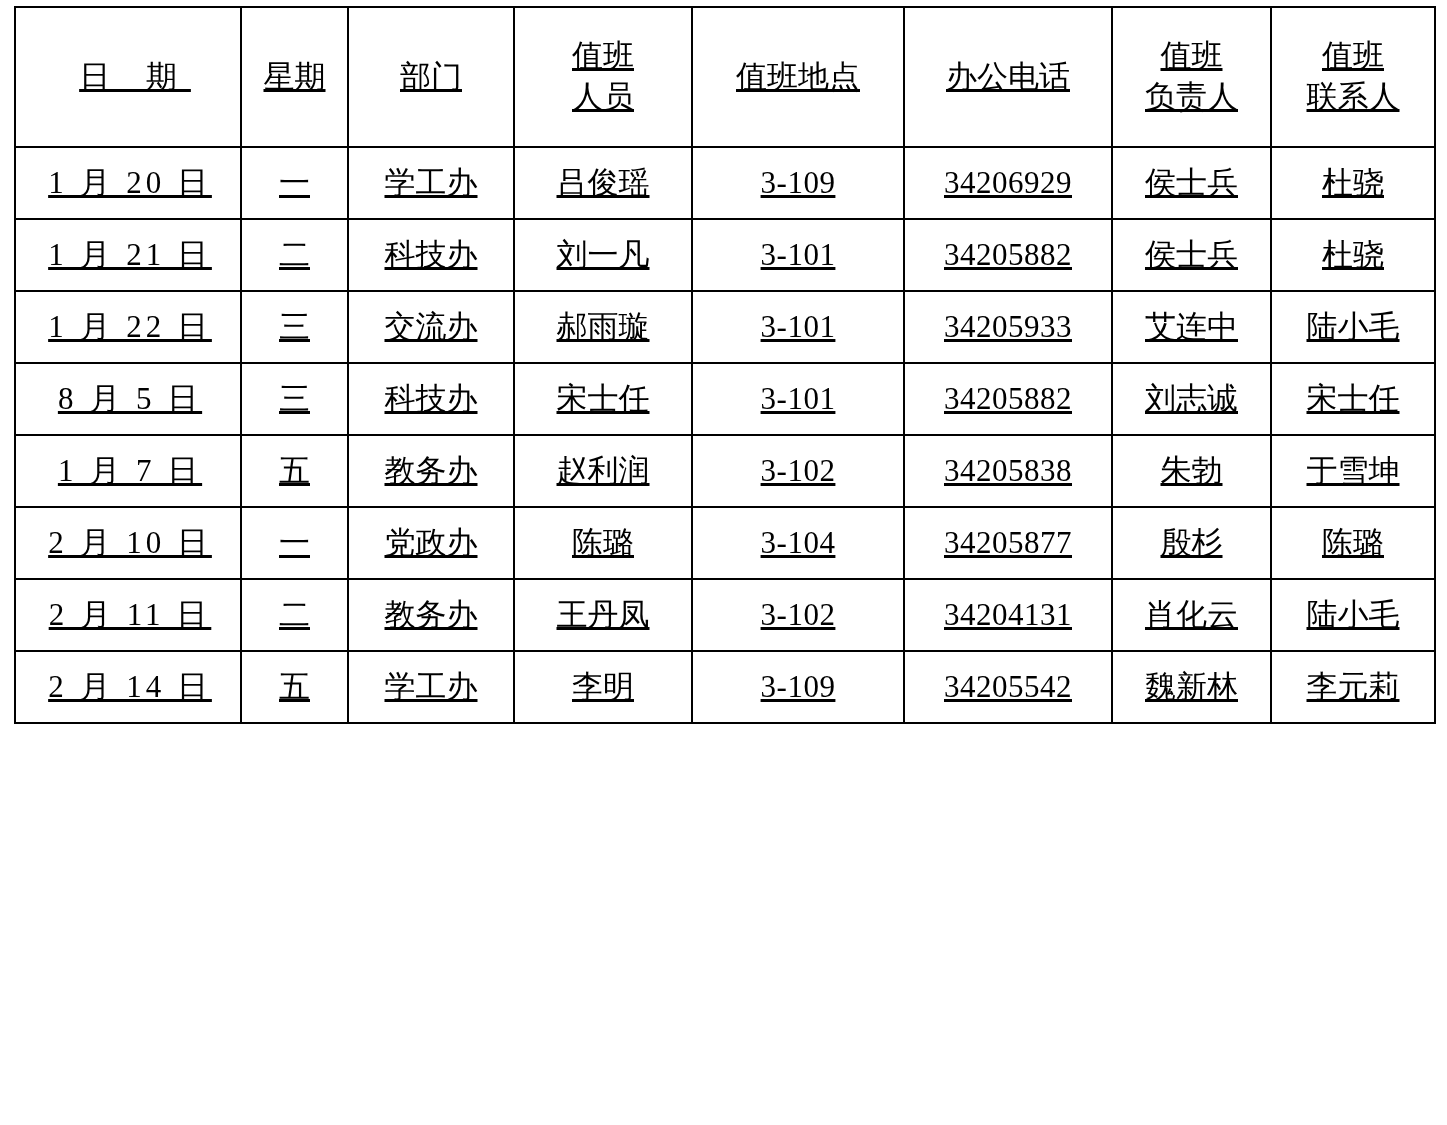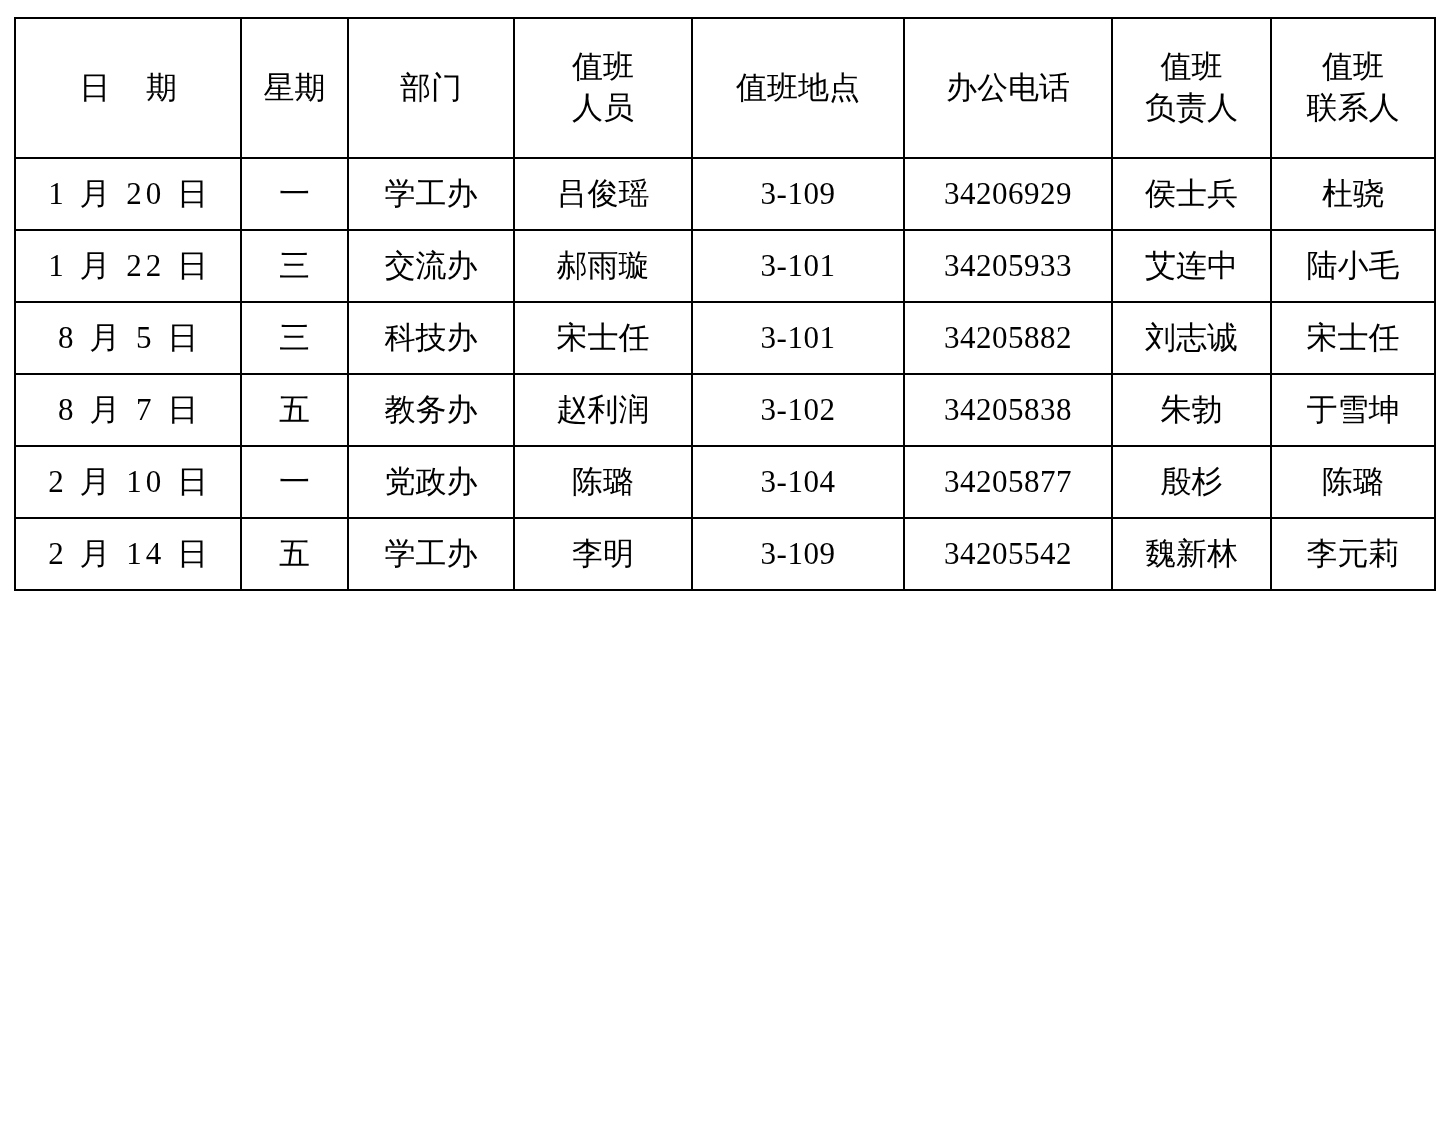--- a/index.html
+++ b/index.html
@@ -11,21 +11,22 @@
     width: 1447px;
     height: 1125px;
     font-family: "Liberation Serif", "DejaVu Serif", serif;
     color: #000000;
     overflow: hidden;
   }
   .sheet {
     width: 1447px;
     height: 1125px;
     box-sizing: border-box;
-    padding: 17px 10px 6px 14px;
+    padding: 6px 10px 6px 14px;
+    text-decoration: underline;
   }
   table.duty-table {
     border-collapse: collapse;
     table-layout: fixed;
     width: 1420px;
   }
   table.duty-table th,
   table.duty-table td {
     border: 2px solid #000000;
     text-align: center;
@@ -123,60 +124,80 @@
         <td class="date-cell">1 月 20 日</td>
         <td>一</td>
         <td>学工办</td>
         <td>吕俊瑶</td>
         <td class="num-cell">3-109</td>
         <td class="num-cell">34206929</td>
         <td>侯士兵</td>
         <td>杜骁</td>
       </tr>
       <tr>
+        <td class="date-cell">1 月 21 日</td>
+        <td>二</td>
+        <td>科技办</td>
+        <td>刘一凡</td>
+        <td class="num-cell">3-101</td>
+        <td class="num-cell">34205882</td>
+        <td>侯士兵</td>
+        <td>杜骁</td>
+      </tr>
+      <tr>
         <td class="date-cell">1 月 22 日</td>
         <td>三</td>
         <td>交流办</td>
         <td>郝雨璇</td>
         <td class="num-cell">3-101</td>
         <td class="num-cell">34205933</td>
         <td>艾连中</td>
         <td>陆小毛</td>
       </tr>
       <tr>
         <td class="date-cell">8 月 5 日</td>
         <td>三</td>
         <td>科技办</td>
         <td>宋士任</td>
         <td class="num-cell">3-101</td>
         <td class="num-cell">34205882</td>
         <td>刘志诚</td>
         <td>宋士任</td>
       </tr>
       <tr>
-        <td class="date-cell">8 月 7 日</td>
+        <td class="date-cell">1 月 7 日</td>
         <td>五</td>
         <td>教务办</td>
         <td>赵利润</td>
         <td class="num-cell">3-102</td>
         <td class="num-cell">34205838</td>
         <td>朱勃</td>
         <td>于雪坤</td>
       </tr>
       <tr>
         <td class="date-cell">2 月 10 日</td>
         <td>一</td>
         <td>党政办</td>
         <td>陈璐</td>
         <td class="num-cell">3-104</td>
         <td class="num-cell">34205877</td>
         <td>殷杉</td>
         <td>陈璐</td>
       </tr>
       <tr>
+        <td class="date-cell">2 月 11 日</td>
+        <td>二</td>
+        <td>教务办</td>
+        <td>王丹凤</td>
+        <td class="num-cell">3-102</td>
+        <td class="num-cell">34204131</td>
+        <td>肖化云</td>
+        <td>陆小毛</td>
+      </tr>
+      <tr>
         <td class="date-cell">2 月 14 日</td>
         <td>五</td>
         <td>学工办</td>
         <td>李明</td>
         <td class="num-cell">3-109</td>
         <td class="num-cell">34205542</td>
         <td>魏新林</td>
         <td>李元莉</td>
       </tr>
     </tbody>

